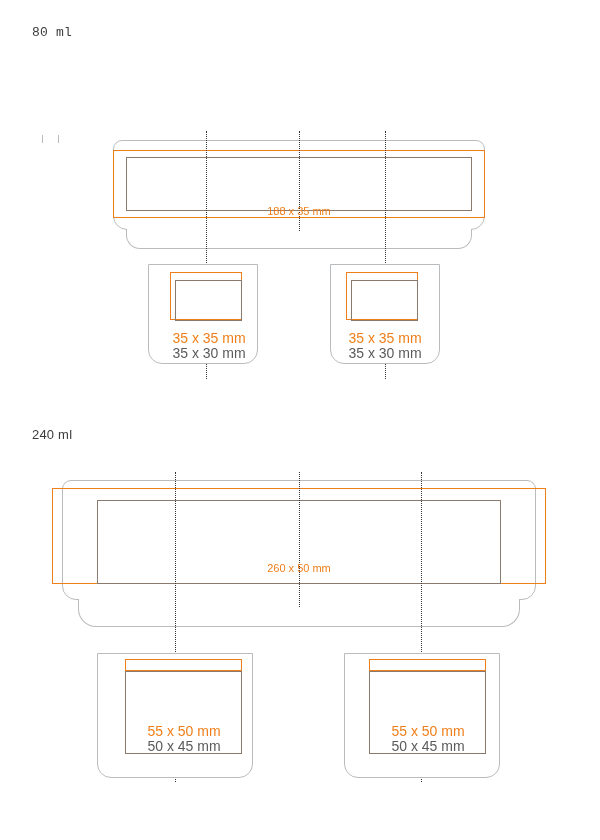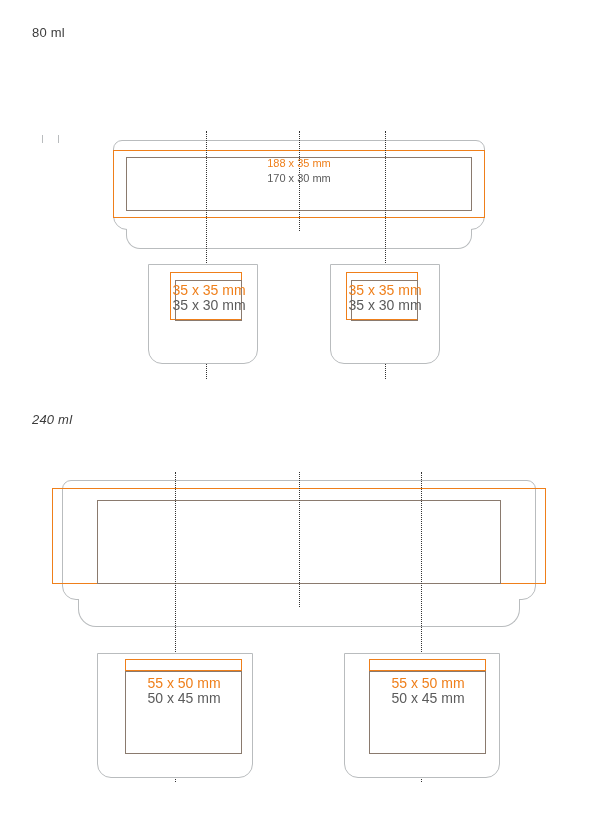--- a/index.html
+++ b/index.html
@@ -64,20 +64,21 @@
   .dim-label {
     position: absolute;
     text-align: center;
     line-height: 15px;
     white-space: nowrap;
   }
   .dim-label .orange {
     display: block;
     color: #ef7f1a;
     font-size: 11px;
+    margin-top: 48px;
   }
   .dim-label .grey {
     display: block;
     color: #5b5b5b;
     font-size: 11px;
   }
   .dim-label.small .orange,
   .dim-label.small .grey {
     font-size: 14px;
   }
@@ -85,39 +86,38 @@
   
   .tick {
     position: absolute;
     border-left: 1px solid #b9bcbe;
     width: 0;
   }
 </style>
 </head>
 <body>
 
-<div class="section-title" style="left:32px; top:25px;">80 ml</div>
+<div class="section-title" style="left:32px; top:25px;font-family:Liberation Mono, monospace;">80 ml</div>
 
 <div>
 
   <div class="product-outline rounded-all" style="left:113px; top:140px; width:372px; height:90px;"></div>
 
   <div class="product-outline rounded-bottom" style="left:126px; top:229px; width:346px; height:20px; border-top:none;"></div>
 
   <div class="print-area" style="left:113px; top:150px; width:372px; height:68px;"></div>
 
   <div class="print-area-grey" style="left:126px; top:157px; width:346px; height:54px;"></div>
 
   <div class="dotted-v" style="left:206px; top:131px; height:248px;"></div>
   <div class="dotted-v" style="left:299px; top:131px; height:100px;"></div>
   <div class="dotted-v" style="left:385px; top:131px; height:248px;"></div>
 
   <div class="dim-label" style="left:229px; top:156px; width:140px;">
     <span class="orange">188 x 35 mm</span>
-    <span class="grey">170 x 30 mm</span>
   </div>
 </div>
 
 <div>
   <div class="product-outline rounded-bottom" style="left:148px; top:264px; width:110px; height:100px;"></div>
 
   <div class="print-area" style="left:170px; top:272px; width:72px; height:48px;"></div>
 
   <div class="print-area-grey" style="left:175px; top:280px; width:67px; height:41px;"></div>
 
@@ -133,37 +133,38 @@
   <div class="print-area" style="left:346px; top:272px; width:72px; height:48px;"></div>
 
   <div class="print-area-grey" style="left:351px; top:280px; width:67px; height:41px;"></div>
 
   <div class="dim-label small" style="left:348px; top:283px; width:74px;">
     <span class="orange">35 x 35 mm</span>
     <span class="grey">35 x 30 mm</span>
   </div>
 </div>
 
-<div class="section-title" style="left:32px; top:412px;font-style:italic;">240 ml</div>
+<div class="section-title" style="left:32px; top:427px;">240 ml</div>
 
 <div>
 
   <div class="product-outline rounded-all" style="left:62px; top:480px; width:474px; height:120px;"></div>
 
   <div class="product-outline rounded-bottom-lg" style="left:78px; top:599px; width:442px; height:28px; border-top:none;"></div>
 
   <div class="print-area" style="left:52px; top:488px; width:494px; height:96px;"></div>
 
   <div class="print-area-grey" style="left:97px; top:500px; width:404px; height:84px;"></div>
 
   <div class="dotted-v" style="left:175px; top:472px; height:310px;"></div>
   <div class="dotted-v" style="left:299px; top:472px; height:135px;"></div>
   <div class="dotted-v" style="left:421px; top:472px; height:310px;"></div>
 
   <div class="dim-label" style="left:229px; top:513px; width:140px;">
+    <span class="orange">260 x 50 mm</span>
   </div>
 </div>
 
 <div>
   <div class="product-outline rounded-bottom" style="left:97px; top:653px; width:156px; height:125px;"></div>
 
   <div class="print-area" style="left:125px; top:659px; width:117px; height:12px;"></div>
 
   <div class="print-area-grey" style="left:125px; top:671px; width:117px; height:83px;"></div>
 

